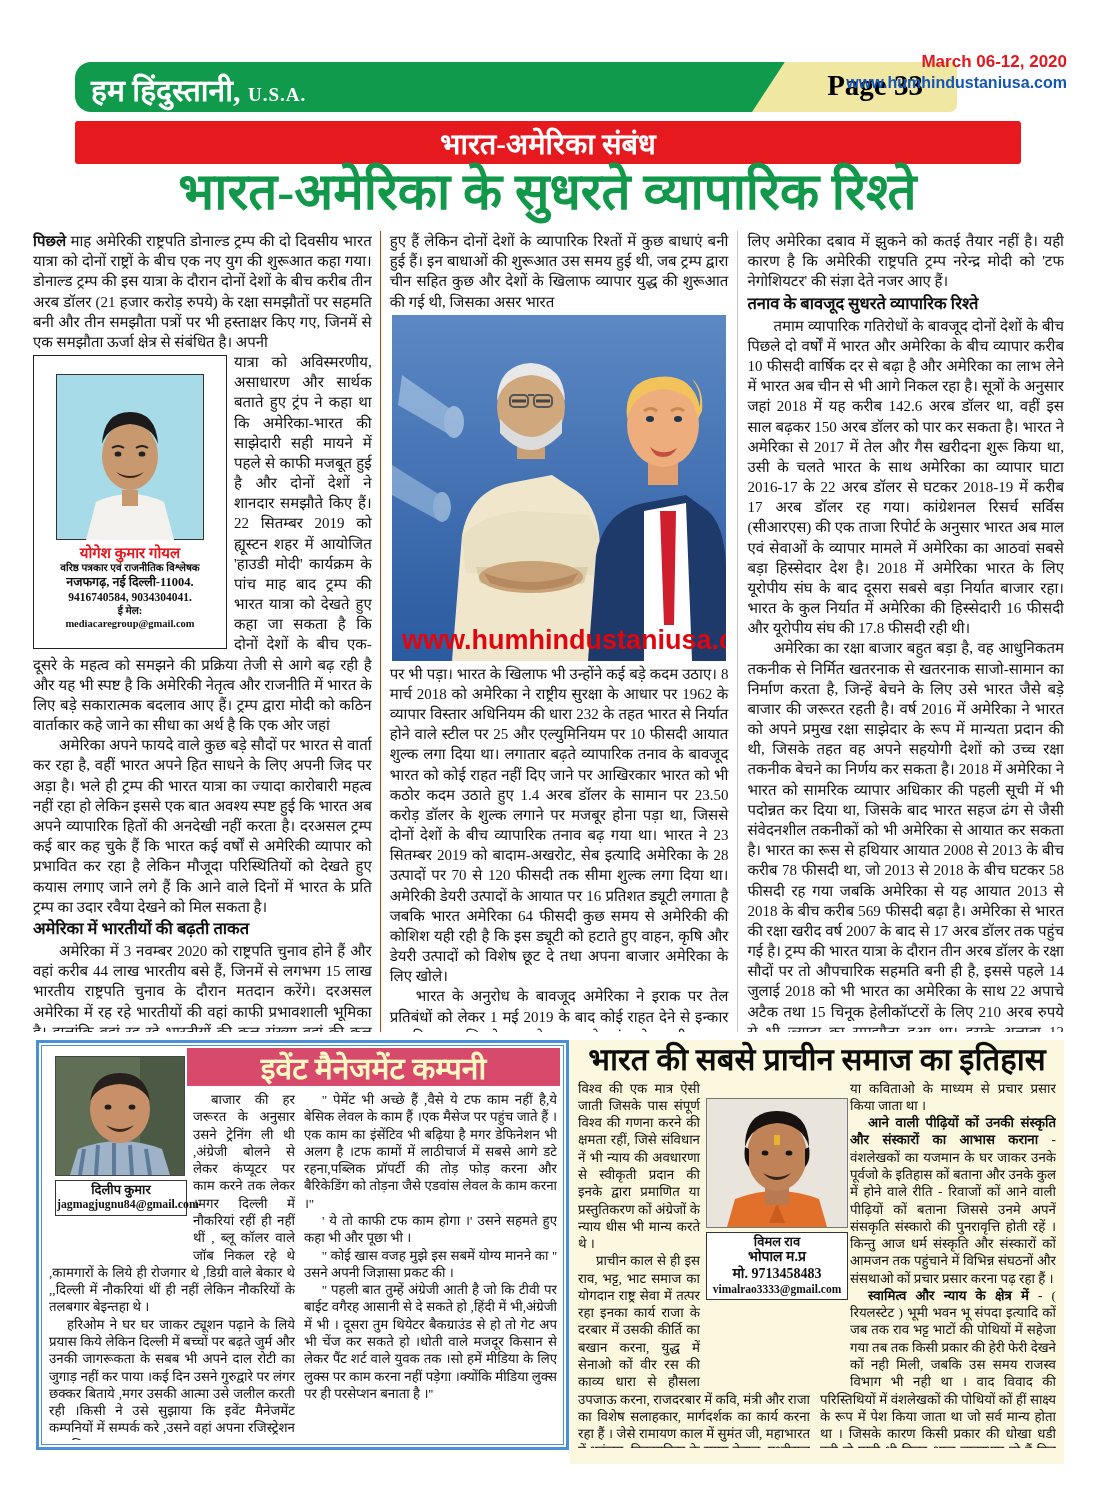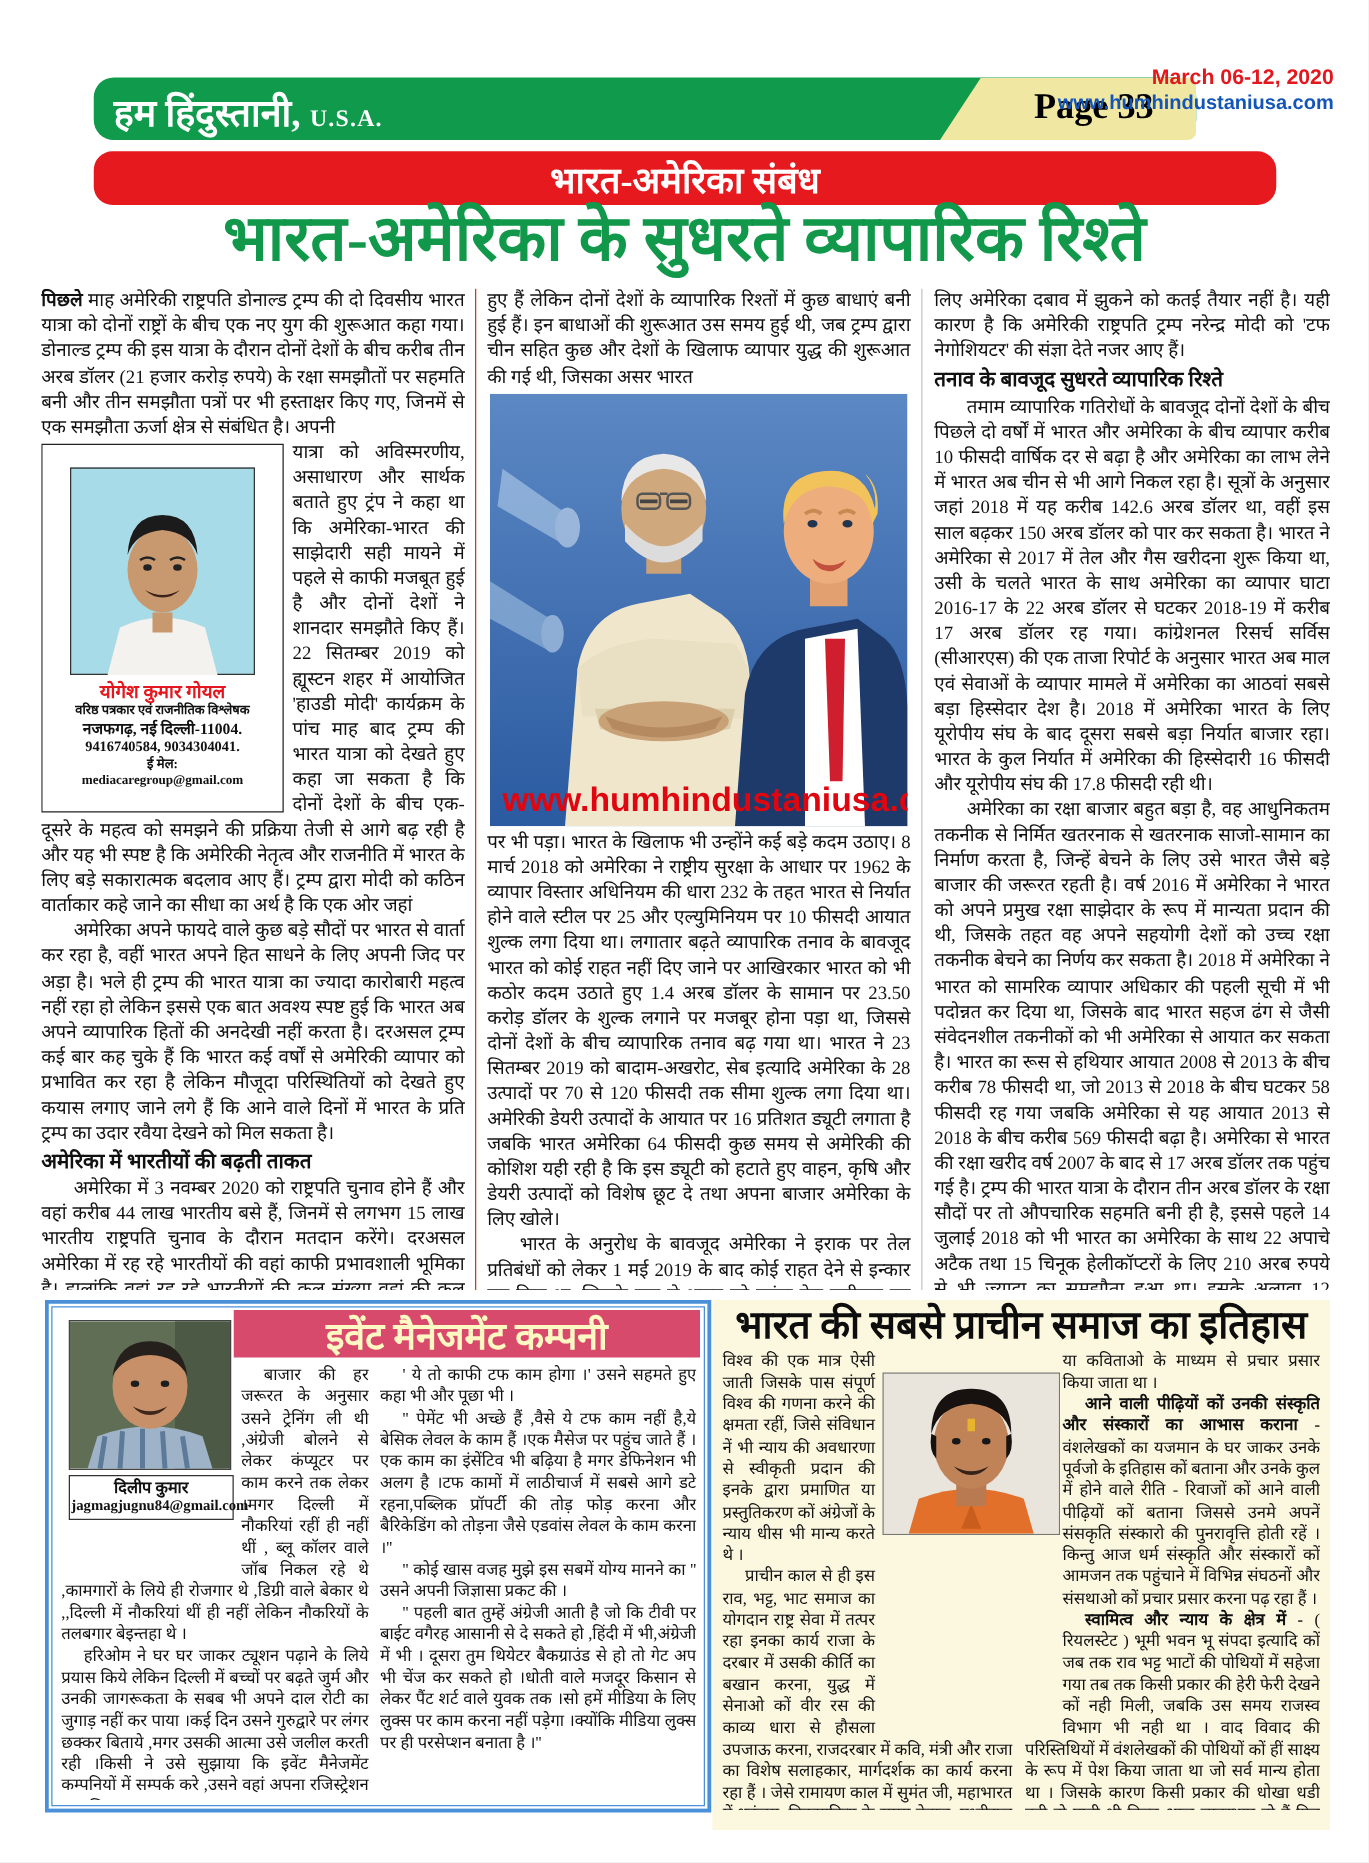--- a/index.html
+++ b/index.html
@@ -8,21 +8,21 @@
   
   .mast-green{position:absolute;left:75px;top:62px;width:882px;height:50px;background:#0f9a4c;border-radius:16px;}
   .mast-yellow{position:absolute;right:0;top:0;height:100%;width:205px;background:#efe7a2;
                clip-path:polygon(16% 0,100% 0,100% 100%,0 100%);border-radius:0 7px 7px 0;}
   .paper-name{position:absolute;left:16px;top:7px;color:#fff;font-weight:bold;font-size:30px;white-space:nowrap;}
   .paper-country{font-size:19px;font-weight:bold;letter-spacing:1px;}
   .page-label{position:absolute;right:34px;top:7px;font-size:29px;font-weight:bold;color:#000;}
   .date-line{position:absolute;right:28px;top:52px;color:#e3171d;font-weight:bold;font-size:17px;text-align:right;font-family:"Liberation Sans",sans-serif;}
   .site-line{position:absolute;right:28px;top:74px;color:#1456b8;font-weight:bold;font-size:16px;text-align:right;font-family:"Liberation Sans",sans-serif;}
   .section-banner{position:absolute;left:75px;top:121px;width:946px;height:43px;background:#e6191f;color:#fff;
-                  display:flex;align-items:center;justify-content:center;font-size:29px;font-weight:bold;border-radius:15px;}
+                  display:flex;align-items:center;justify-content:center;font-size:29px;font-weight:bold;border-radius:3px;}
   .main-headline{position:absolute;left:0;top:166px;width:100%;text-align:center;color:#12984a;
                  font-size:51px;font-weight:800;line-height:1.05;}
   
   .cols{position:absolute;left:33px;top:231px;width:1031px;height:801px;display:flex;}
   .col{overflow:hidden;text-align:justify;font-size:15px;line-height:1.345;}
   .colw1{width:352px;padding-right:8px;}
   .colw2{width:352px;padding:0 9px;border-left:1px solid #c2410c;border-right:1px solid #c4c4c4;}
   .colw3{width:329px;padding-left:9px;}
   .col p{margin:0;text-indent:26px;}
   .col p.cont{text-indent:0;}
@@ -197,22 +197,22 @@
       </div>
     </div>
     <div class="event-cols">
       <div class="ec ecA">
         <div class="ph-spacer"></div>
         <p>बाजार की हर जरूरत के अनुसार उसने ट्रेनिंग ली थी ,अंग्रेजी बोलने से लेकर कंप्यूटर पर काम करने तक लेकर ।मगर दिल्ली में नौकरियां रहीं ही नहीं थीं , ब्लू कॉलर वाले जॉब निकल रहे थे ,कामगारों के लिये ही रोजगार थे ,डिग्री वाले बेकार थे ,,दिल्ली में नौकरियां थीं ही नहीं लेकिन नौकरियों के तलबगार बेइन्तहा थे ।</p>
         <p>हरिओम ने घर घर जाकर ट्यूशन पढ़ाने के लिये प्रयास किये लेकिन दिल्ली में बच्चों पर बढ़ते जुर्म और उनकी जागरूकता के सबब भी अपने दाल रोटी का जुगाड़ नहीं कर पाया ।कई दिन उसने गुरुद्वारे पर लंगर छक्कर बिताये ,मगर उसकी आत्मा उसे जलील करती रही ।किसी ने उसे सुझाया कि इवेंट मैनेजमेंट कम्पनियों में सम्पर्क करे ,उसने वहां अपना रजिस्ट्रेशन  करा लिया।</p>
 
       </div>
       <div class="ec ecB">
+        <p>'' पेमेंट भी अच्छे हैं ,वैसे ये टफ काम नहीं है,ये बेसिक लेवल के काम हैं ।एक मैसेज पर पहुंच जाते हैं ।एक काम का इंसेंटिव भी बढ़िया है मगर डेफिनेशन भी अलग है ।टफ कामों में लाठीचार्ज में सबसे आगे डटे रहना,पब्लिक प्रॉपर्टी की तोड़ फोड़ करना और बैरिकेडिंग को तोड़ना जैसे एडवांस लेवल के काम करना ।''</p>
         <p>' ये तो काफी टफ काम होगा ।' उसने सहमते हुए कहा भी और पूछा भी ।</p>
-        <p>'' पेमेंट भी अच्छे हैं ,वैसे ये टफ काम नहीं है,ये बेसिक लेवल के काम हैं ।एक मैसेज पर पहुंच जाते हैं ।एक काम का इंसेंटिव भी बढ़िया है मगर डेफिनेशन भी अलग है ।टफ कामों में लाठीचार्ज में सबसे आगे डटे रहना,पब्लिक प्रॉपर्टी की तोड़ फोड़ करना और बैरिकेडिंग को तोड़ना जैसे एडवांस लेवल के काम करना ।''</p>
         <p>'' कोई खास वजह मुझे इस सबमें योग्य मानने का '' उसने अपनी जिज्ञासा प्रकट की ।</p>
         <p>'' पहली बात तुम्हें अंग्रेजी आती है जो कि टीवी पर बाईट वगैरह आसानी से दे सकते हो ,हिंदी में भी,अंग्रेजी में भी । दूसरा तुम थियेटर बैकग्राउंड से हो तो गेट अप भी चेंज कर सकते हो ।धोती वाले मजदूर किसान से लेकर पैंट शर्ट वाले युवक तक ।सो हमें मीडिया के लिए लुक्स पर काम करना नहीं पड़ेगा ।क्योंकि मीडिया लुक्स पर ही परसेप्शन बनाता है ।''</p>
 
       </div>
     </div>
   </div>
 
   <div class="history-box">
     <div class="history-head">भारत की सबसे प्राचीन समाज का इतिहास</div>
     <div class="history-cols">
@@ -235,17 +235,23 @@
           <path d="M62 124 L70 104 L78 124 Z" fill="#c85d1d"></path>
           <rect x="58" y="86" width="24" height="20" fill="#b97a52"></rect>
           <ellipse cx="70" cy="56" rx="30" ry="36" fill="#c08257"></ellipse>
           <path d="M38 48 Q38 12 70 12 Q102 12 102 48 Q96 26 70 24 Q44 26 38 48 Z" fill="#17120f"></path>
           <path d="M38 48 q-2 14 4 20 l0 -18 Z M102 48 q2 14 -4 20 l0 -18 Z" fill="#17120f"></path>
           <ellipse cx="58" cy="54" rx="3.4" ry="2.6" fill="#171717"></ellipse>
           <ellipse cx="82" cy="54" rx="3.4" ry="2.6" fill="#171717"></ellipse>
           <rect x="67" y="36" width="6" height="10" fill="#e8b430"></rect>
           <path d="M56 74 q14 8 28 0 q-6 7 -14 7 q-8 0 -14 -7" fill="#35231a"></path>
         </svg>
+        <div class="small-author">
+          <div class="s-name">विमल राव</div>
+          <div class="s-city">भोपाल म.प्र</div>
+          <div class="s-phone">मो. 9713458483</div>
+          <div class="s-mail2">vimalrao3333@gmail.com</div>
+        </div>
       </div>
     </div>
   </div>
 
 </div>
 
 </body></html>

